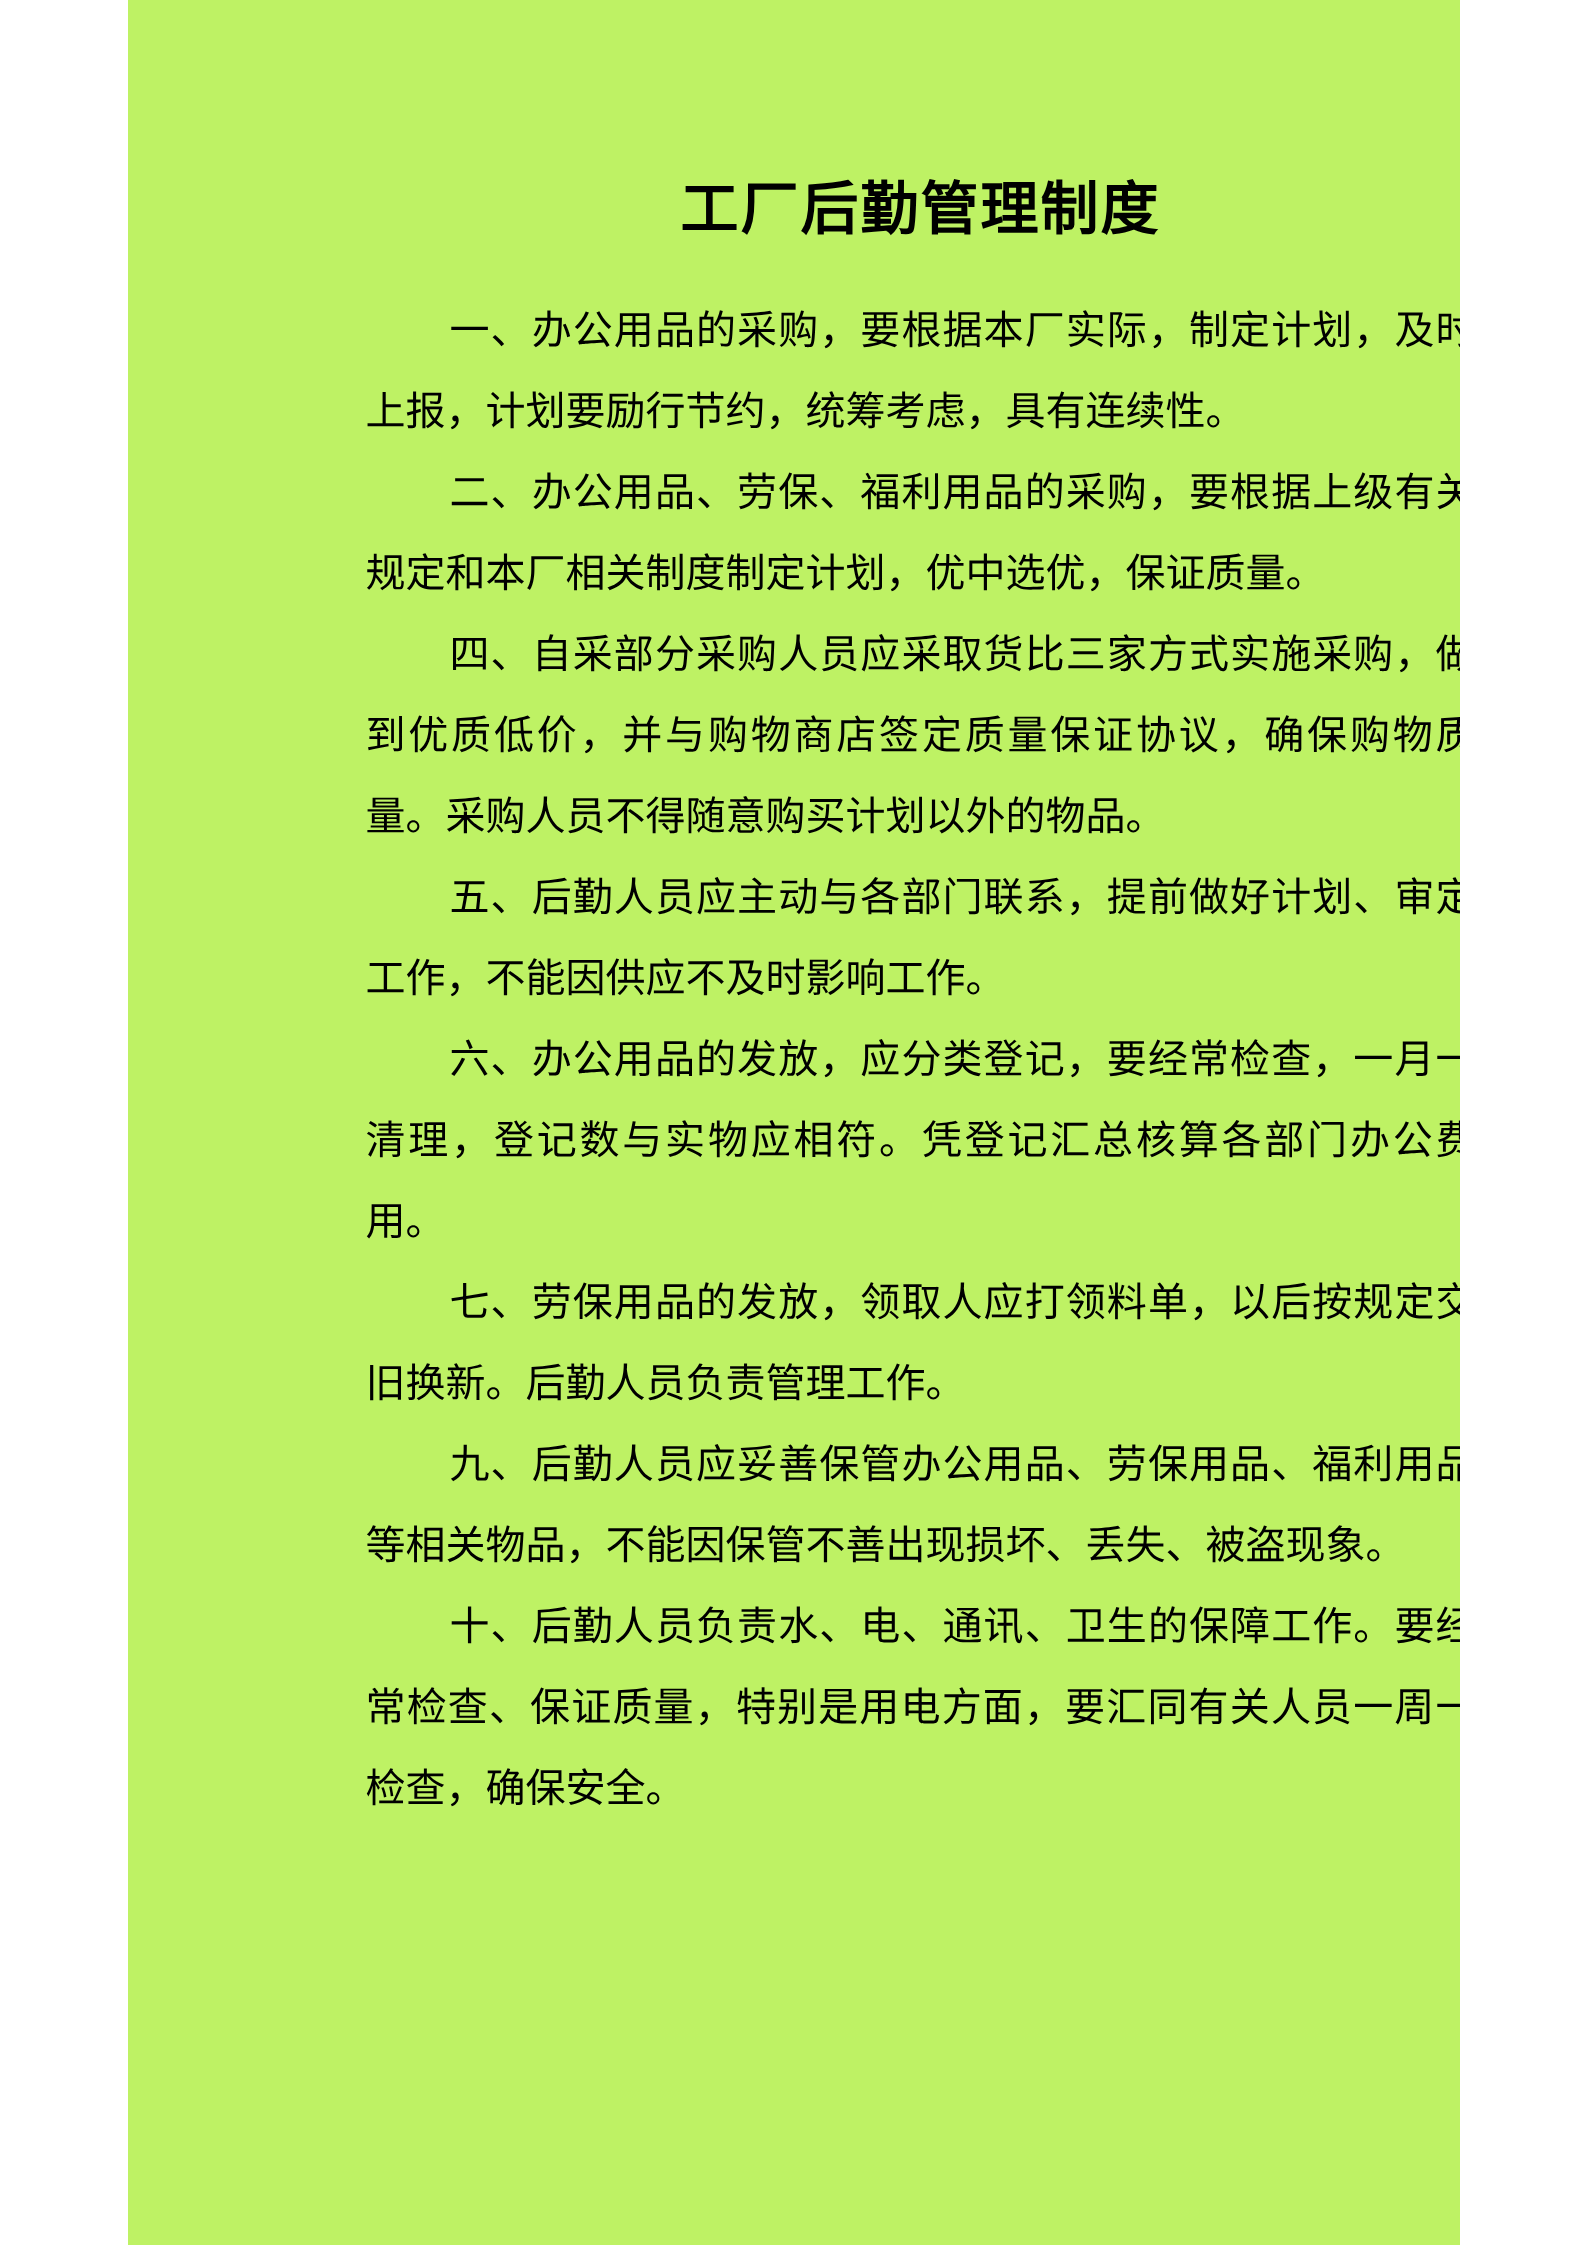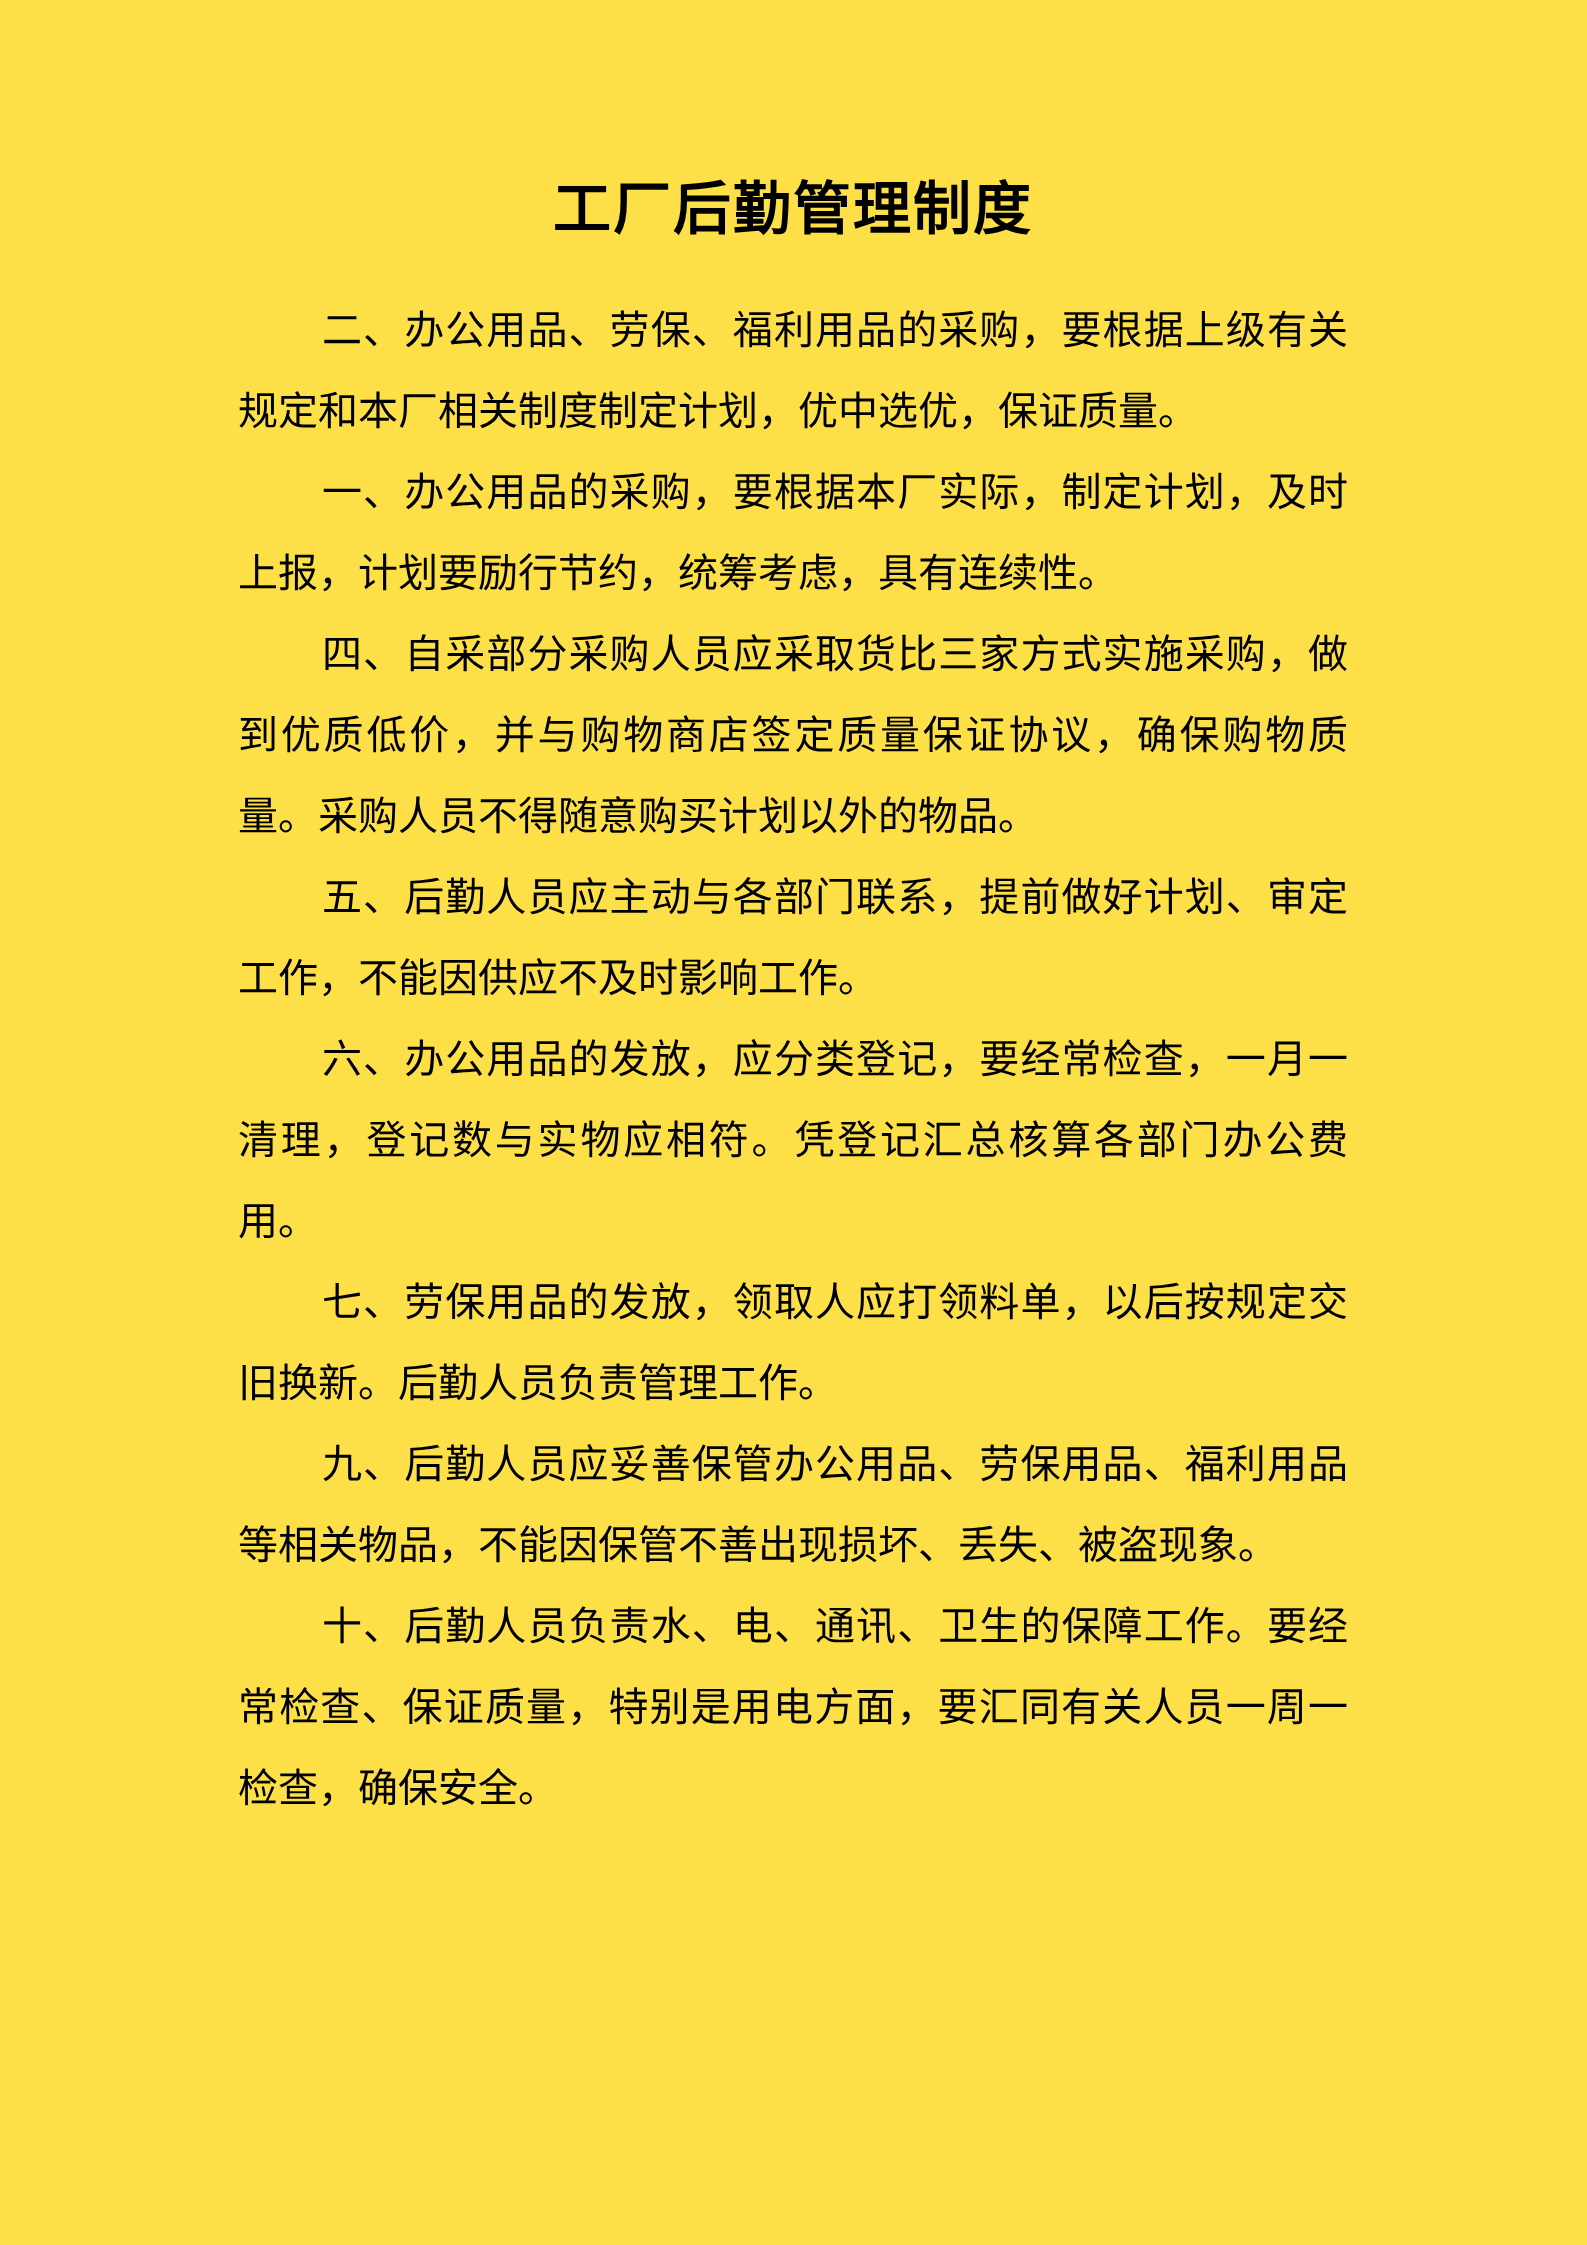--- a/index.html
+++ b/index.html
@@ -4,23 +4,23 @@
 <title>工厂后勤管理制度</title>
 <style>
   html, body {
     margin: 0;
     padding: 0;
     background: #ffffff;
   }
 
   .page {
     position: relative;
-    width: 1587px;
+    width: 1332px;
     height: 2245px;
-    background: #fde047;
+    background: #bef264;
     margin: 0 auto;
     overflow: hidden;
     box-sizing: border-box;
     padding-left: 26px;
   }
 
   .content {
     position: absolute;
     left: 238px;
     top: 0;
@@ -65,22 +65,22 @@
 </style>
 </head>
 <body>
 
 <div class="page">
   <div class="content">
 
     <h1 class="doc-title">工厂后勤管理制度</h1>
 
     <div class="body-block">
+      <p class="para">一、办公用品的采购，要根据本厂实际，制定计划，及时上报，计划要励行节约，统筹考虑，具有连续性。</p>
       <p class="para">二、办公用品、劳保、福利用品的采购，要根据上级有关规定和本厂相关制度制定计划，优中选优，保证质量。</p>
-      <p class="para">一、办公用品的采购，要根据本厂实际，制定计划，及时上报，计划要励行节约，统筹考虑，具有连续性。</p>
       <p class="para">四、自采部分采购人员应采取货比三家方式实施采购，做到优质低价，并与购物商店签定质量保证协议，确保购物质量。采购人员不得随意购买计划以外的物品。</p>
       <p class="para">五、后勤人员应主动与各部门联系，提前做好计划、审定工作，不能因供应不及时影响工作。</p>
       <p class="para">六、办公用品的发放，应分类登记，要经常检查，一月一清理，登记数与实物应相符。凭登记汇总核算各部门办公费用。</p>
       <p class="para">七、劳保用品的发放，领取人应打领料单，以后按规定交旧换新。后勤人员负责管理工作。</p>
       <p class="para">九、后勤人员应妥善保管办公用品、劳保用品、福利用品等相关物品，不能因保管不善出现损坏、丢失、被盗现象。</p>
       <p class="para">十、后勤人员负责水、电、通讯、卫生的保障工作。要经常检查、保证质量，特别是用电方面，要汇同有关人员一周一检查，确保安全。</p>
     </div>
 
   </div>
 </div>

